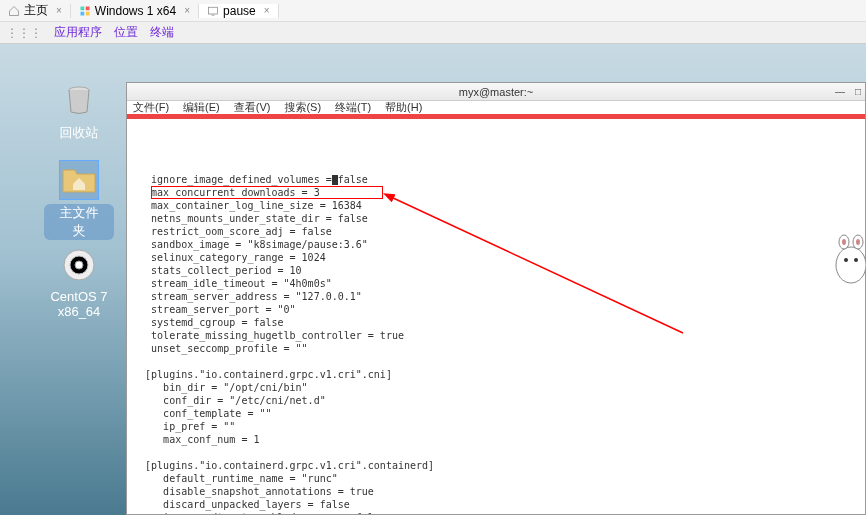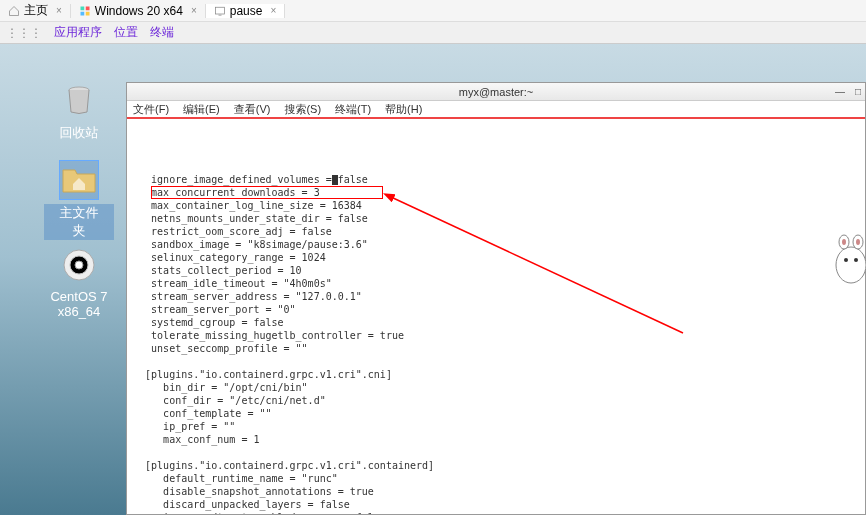--- a/index.html
+++ b/index.html
@@ -52,21 +52,21 @@
     }
     .desktop-icon .icon-box {
       width: 40px;
       height: 40px;
       margin: 0 auto 4px;
       display: flex;
       align-items: center;
       justify-content: center;
     }
     .icon-box.selected { background: rgba(100,150,200,0.5); border: 1px solid #6af; }
-    .icon-label.selected { background: rgba(100,150,200,0.6); padding: 0 14px; }
+    .icon-label.selected { background: rgba(100,150,200,0.6); padding: 0 14px; border-radius: 6px; }
     
     .terminal-window {
       position: absolute;
       left: 126px;
       top: 82px;
       width: 740px;
       height: 433px;
       background: #fff;
       border: 1px solid #999;
       display: flex;
@@ -92,21 +92,21 @@
       color: #555;
     }
     .menubar {
       height: 18px;
       display: flex;
       align-items: center;
       padding: 0 6px;
       gap: 14px;
       font-size: 11px;
       color: #333;
-      border-bottom: 2px solid #ef4444;
+      border-bottom: 5px solid #ef4444;
     }
     .term-body {
       flex: 1;
       background: #fff;
       color: #333;
       font-family: monospace;
       font-size: 10px;
       line-height: 13px;
       padding: 2px 0;
       white-space: pre;
@@ -161,21 +161,21 @@
   </div>
   <div class="tab">
     <span class="tab-icon">
       <svg viewBox="0 0 16 16" width="12" height="12">
           <rect x="2" y="2" width="5" height="5" fill="#4db"></rect>
           <rect x="9" y="2" width="5" height="5" fill="#f55"></rect>
           <rect x="2" y="9" width="5" height="5" fill="#5bf"></rect>
           <rect x="9" y="9" width="5" height="5" fill="#fc4"></rect>
         </svg>
     </span>
-    <span>Windows 20 x64</span>
+    <span>Windows 1 x64</span>
     <span class="close">×</span>
   </div>
   <div class="tab" style="background:#fff;">
     <span class="tab-icon">
       <svg viewBox="0 0 16 16" width="12" height="12">
           <rect x="2" y="3" width="12" height="9" fill="none" stroke="#888"></rect>
           <rect x="6" y="13" width="4" height="1" fill="#888"></rect>
         </svg>
     </span>
     <span>pause</span>

